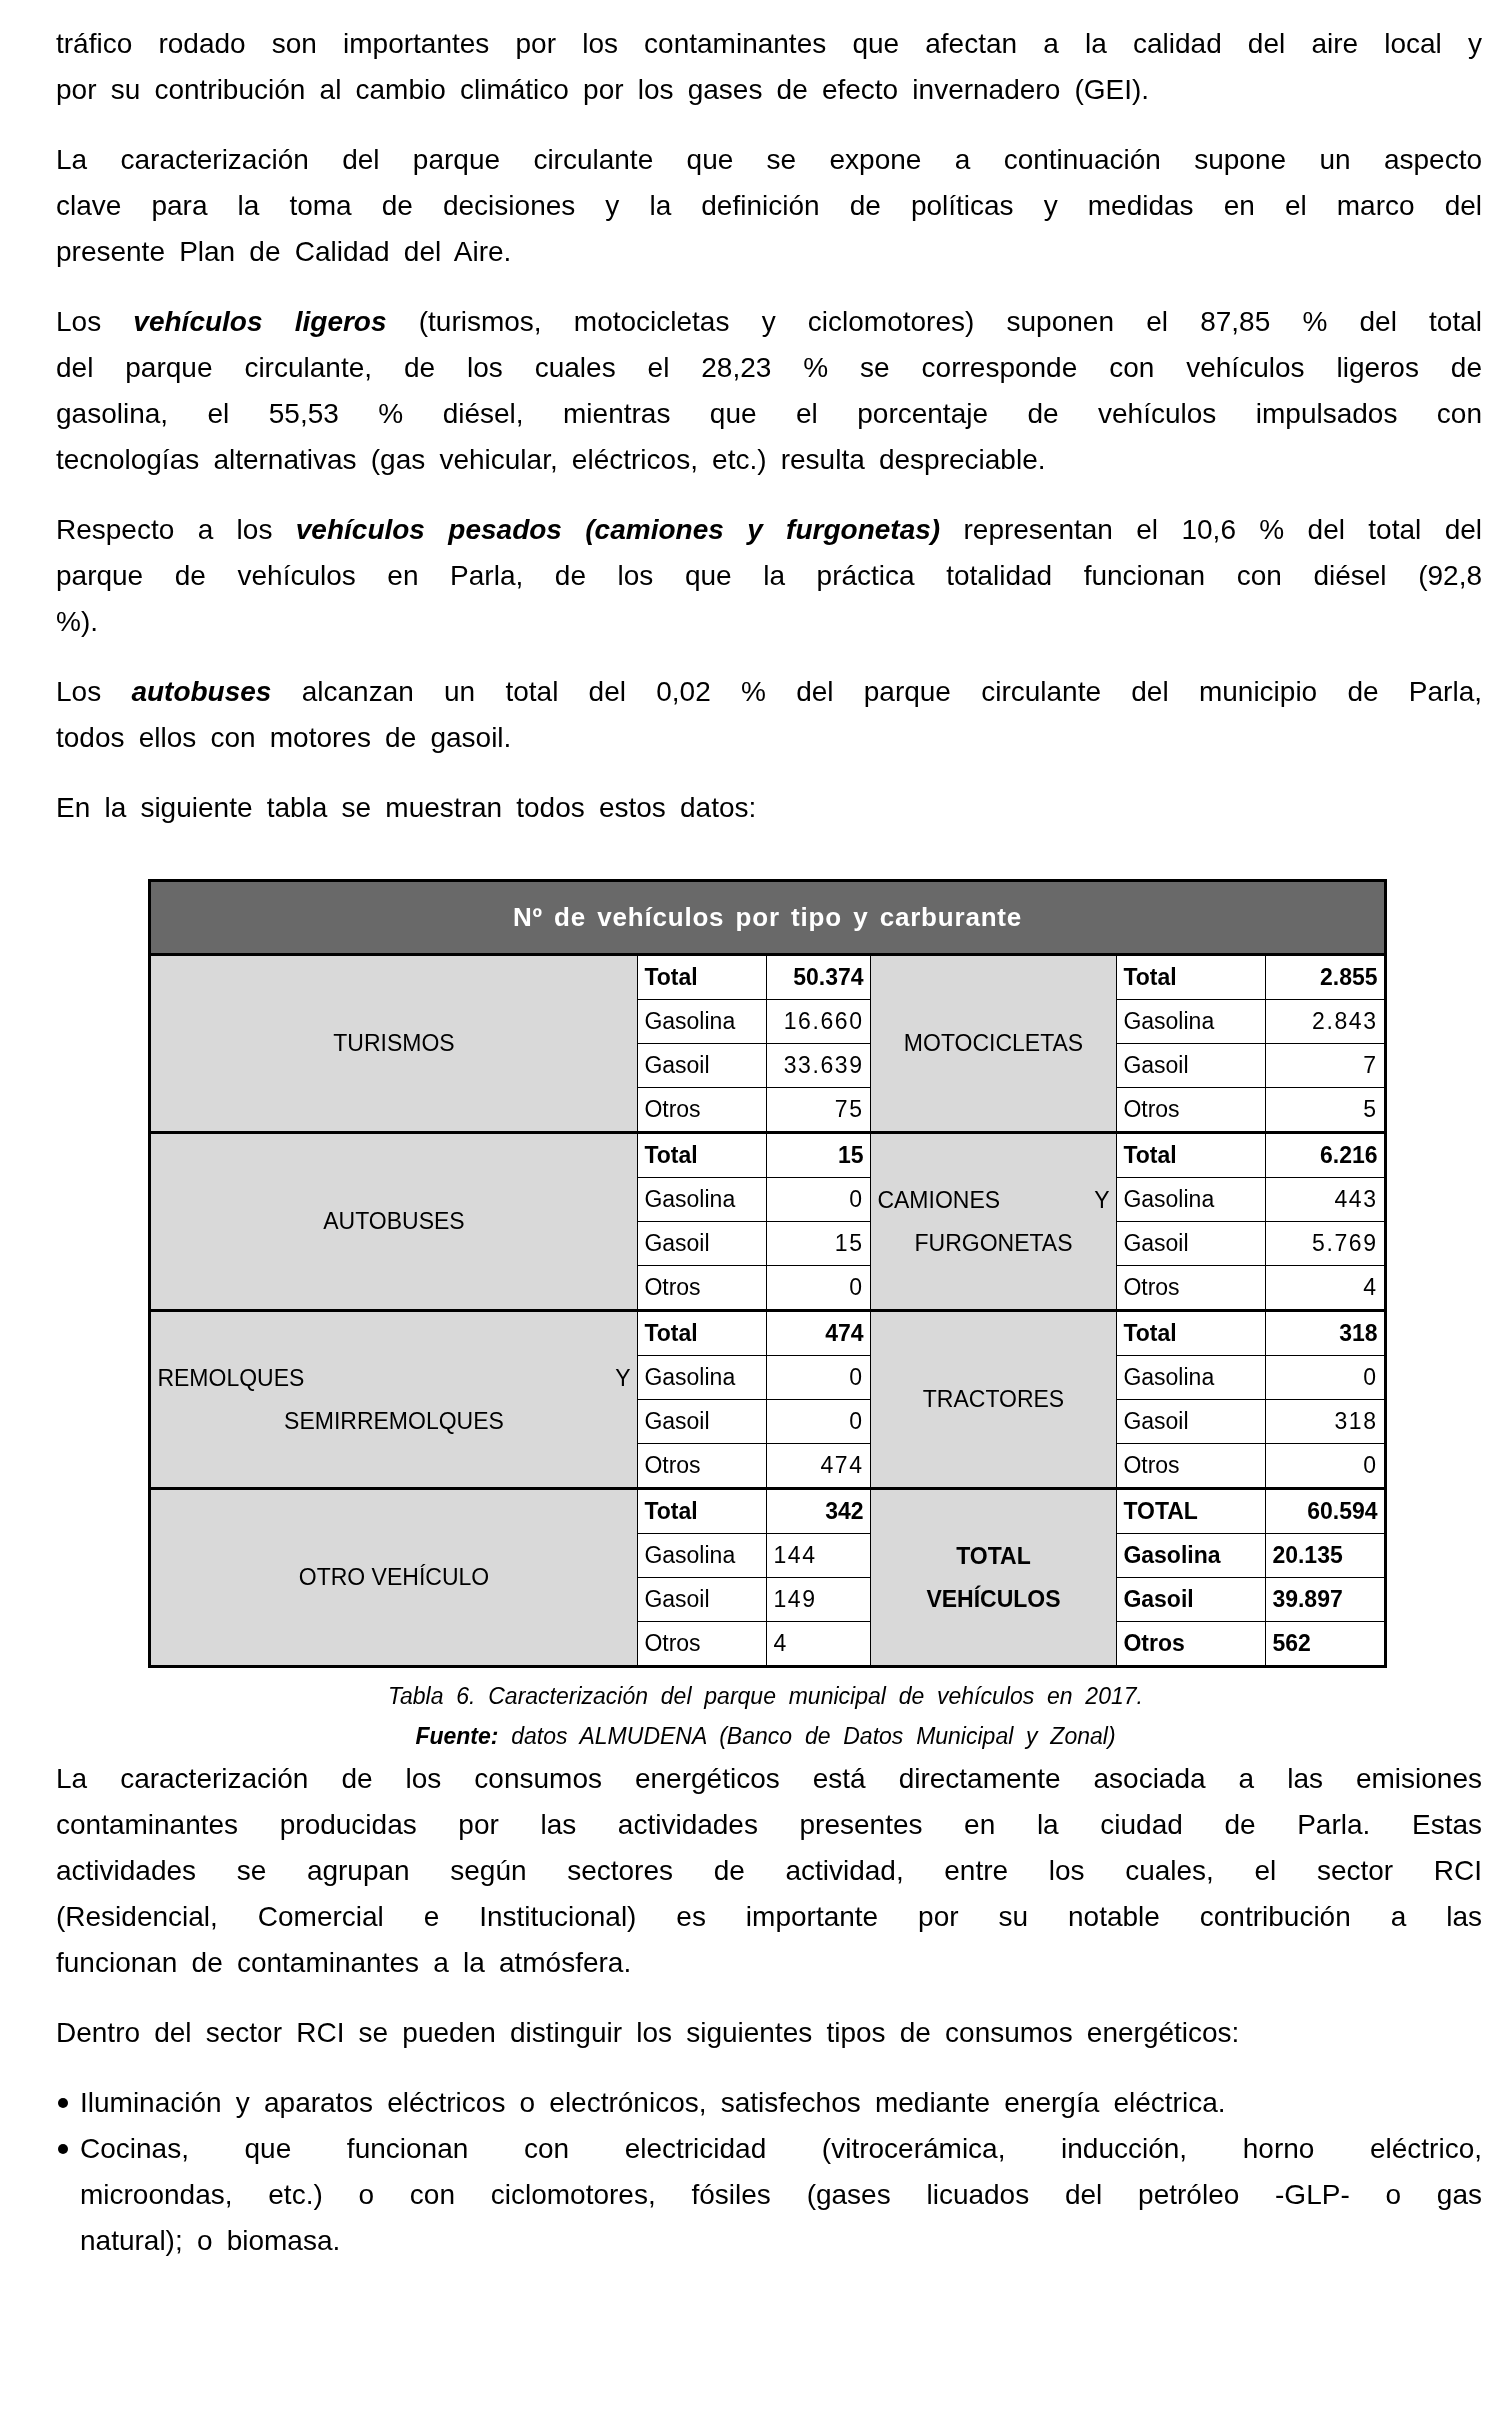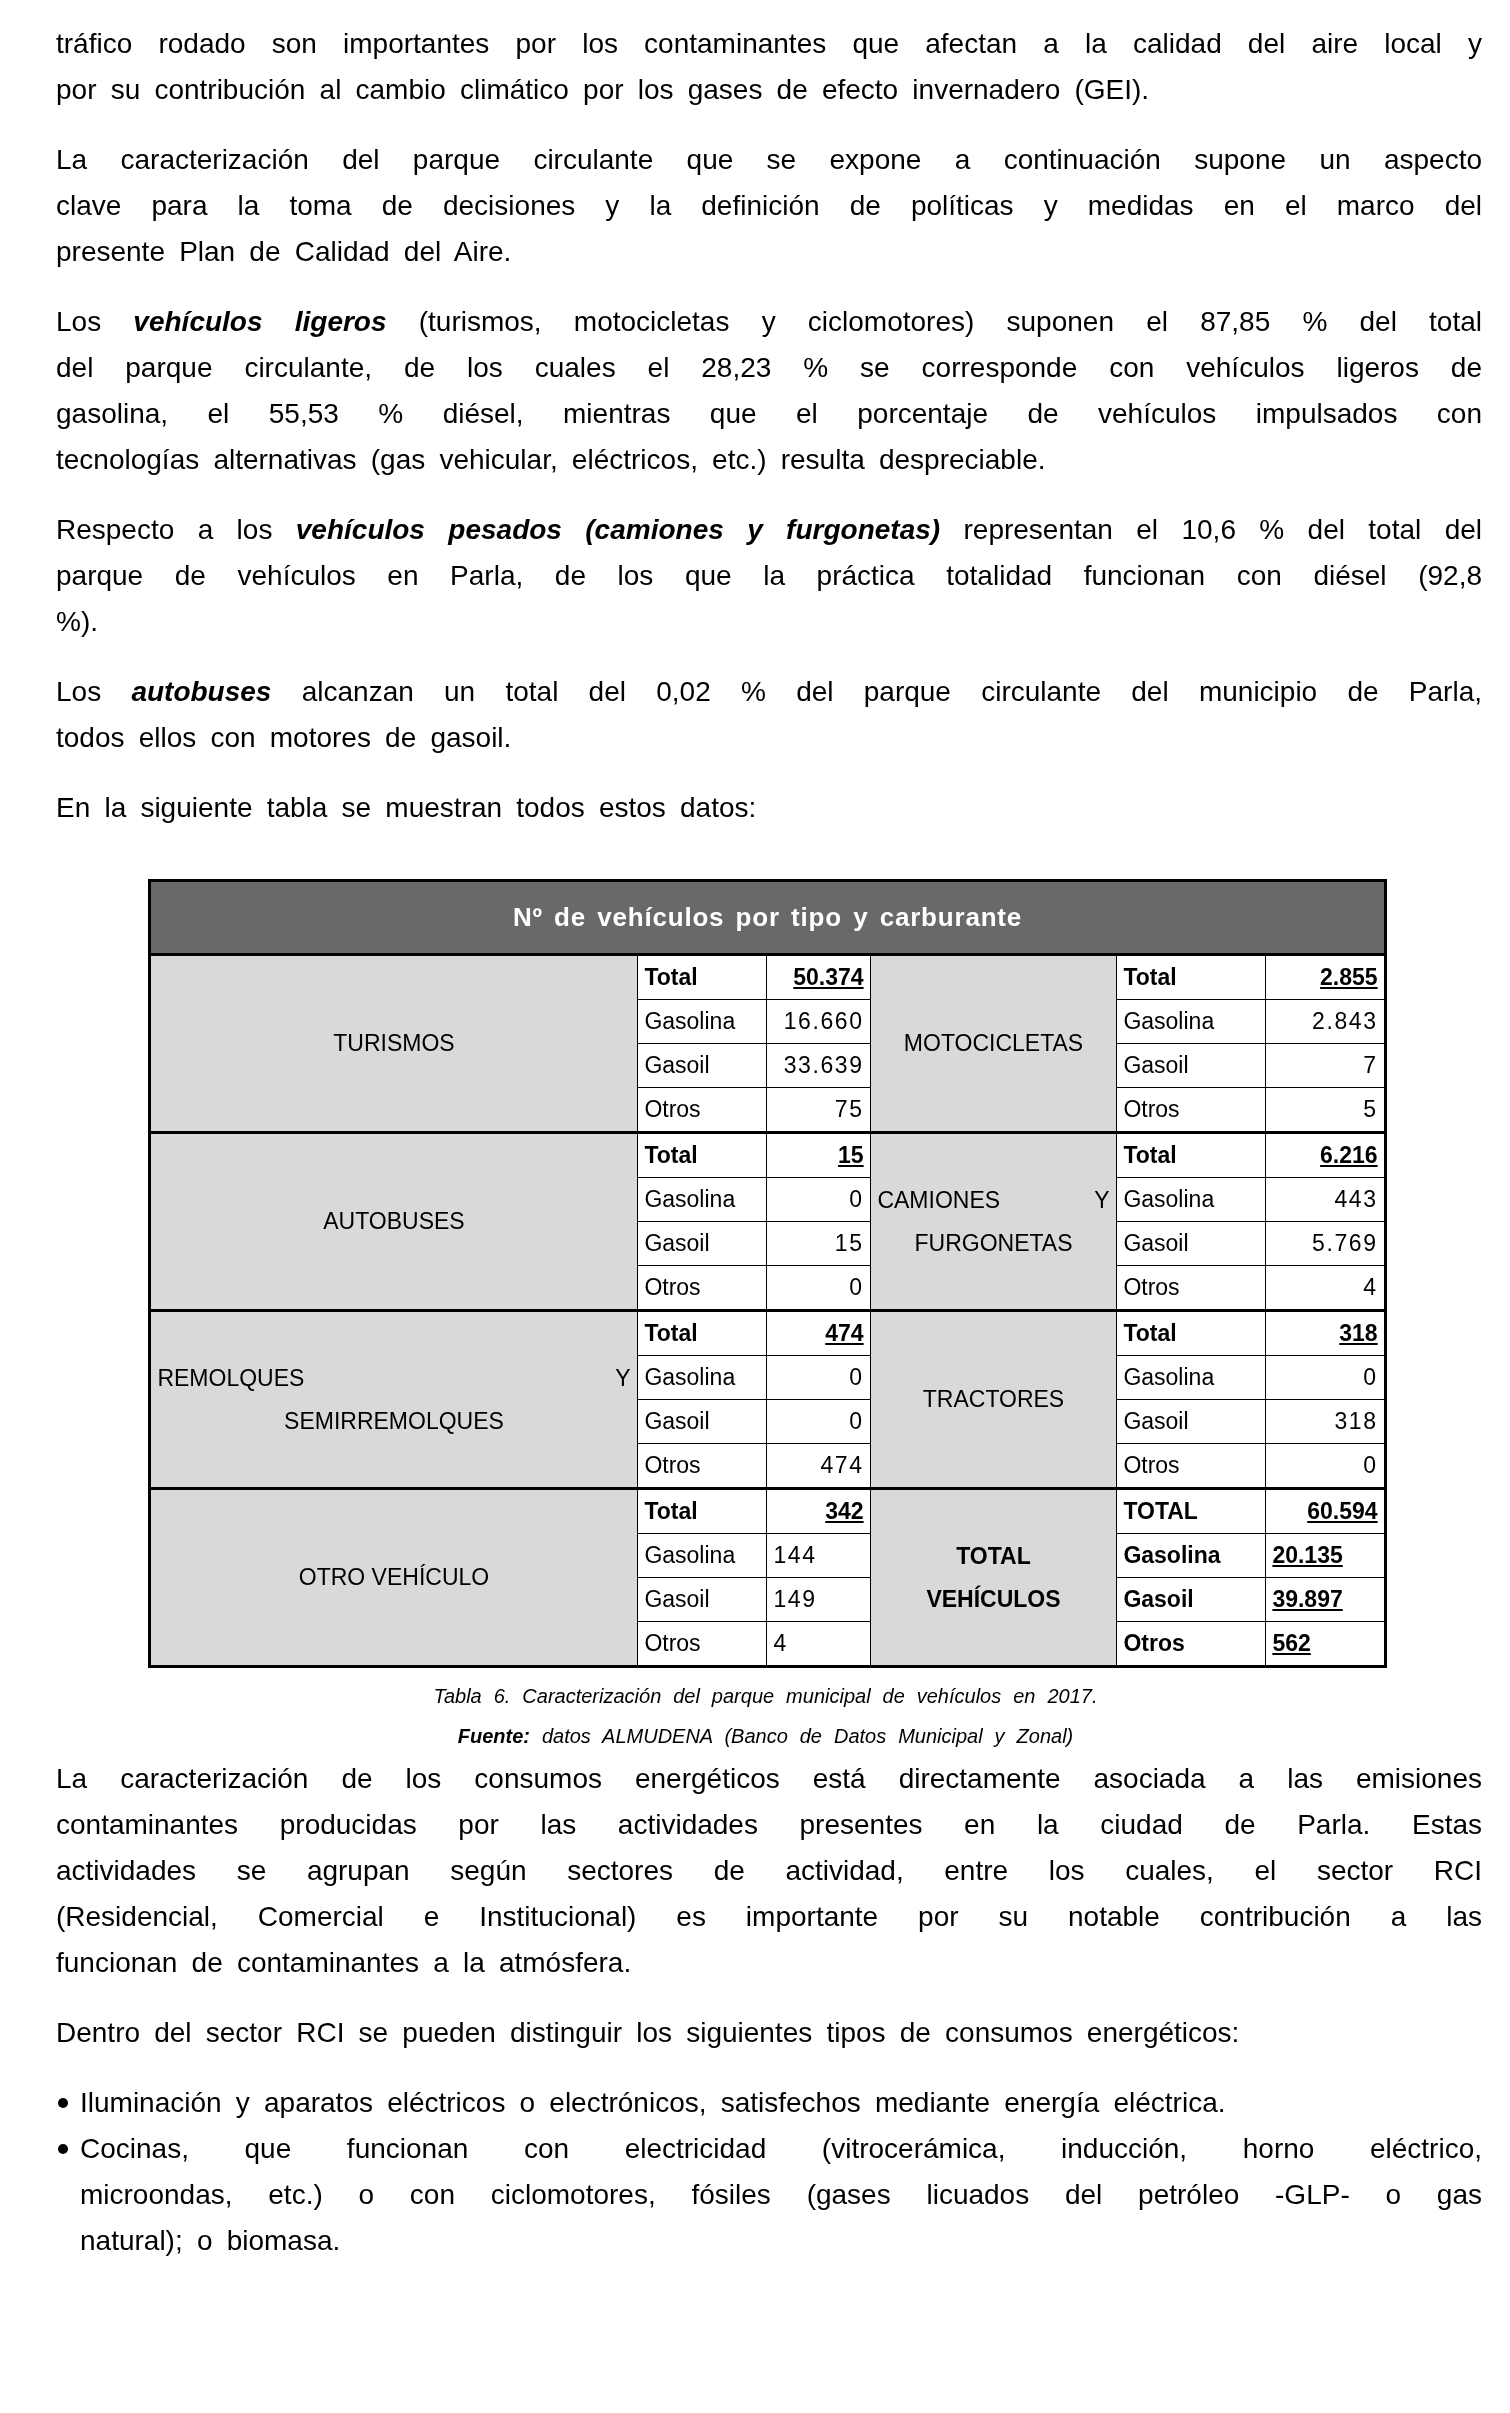--- a/index.html
+++ b/index.html
@@ -38,26 +38,26 @@
   }
   table.vehicle-table tr.block-start td { border-top:3.2px solid #000; }
   table.vehicle-table { border:3.2px solid #000; }
   td.cat { background:#d9d9d9 !important; padding:0 6.4px; }
   td.cat .jline { text-align:justify; text-align-last:justify; line-height:43px; }
   td.cat .lline { text-align:center; line-height:43px; }
   td.fuel { text-align:left; }
   td.val  { text-align:right; letter-spacing:1.6px; }
   td.val.left { text-align:left; }
   td.b, .lbl-b { font-weight:bold; }
-  td.val.b { letter-spacing:0;text-decoration:underline; }
+  td.val.b { letter-spacing:0; }
 
   
   .caption {
     width:1235px; margin:8px 0 0 92px; text-align:center;
-    font-style:italic; font-size:20px; line-height:40px; word-spacing:6.4px;
+    font-style:italic; font-size:23px; line-height:40px; word-spacing:6.4px;
   }
   .caption .src-label { font-weight:bold; }
 
   
   h2.section-heading {
     margin:39px 0 35px 0; color:#595959;
     font-size:34px; font-weight:bold; line-height:39px;
   }
 
   

